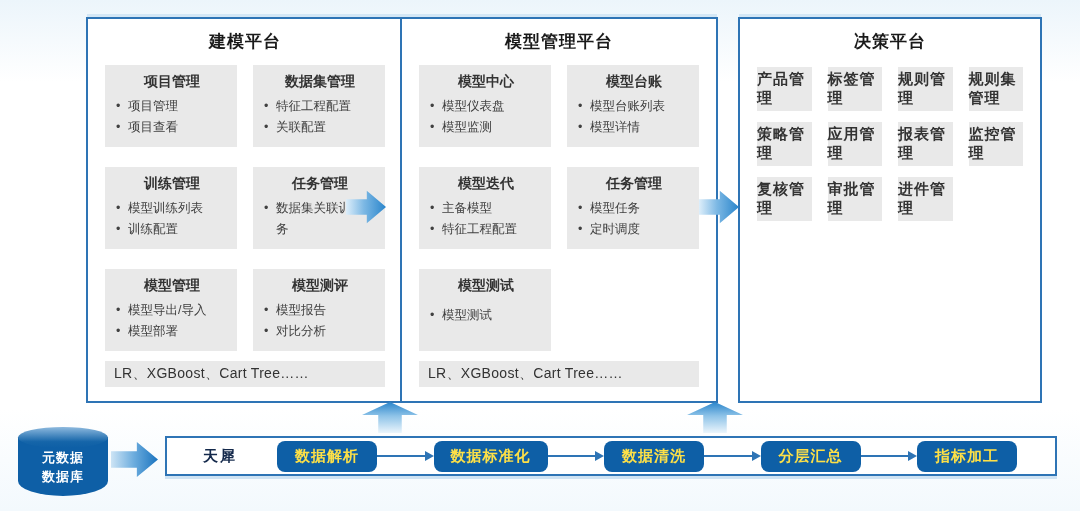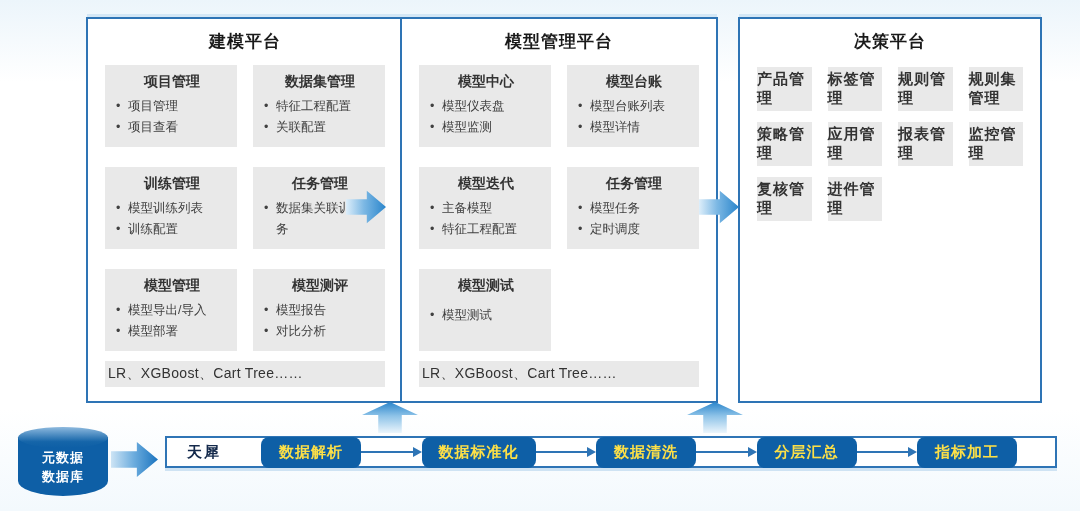--- a/index.html
+++ b/index.html
@@ -36,21 +36,21 @@
   .bullets { list-style:none; }
   .bullets li {
     position:relative; font-size:12.5px; color:#404040;
     line-height:21px; padding-left:15px; text-align:left;
   }
   .bullets li::before {
     content:"•"; position:absolute; left:3px; top:0; color:#404040;
   }
   .algo-bar {
     margin-top:auto; background:#e9e9e9; height:26px;
-    display:flex; align-items:center; padding-left:3px;
+    display:flex; align-items:center; padding-left:9px;
     font-size:14px; color:#333333; letter-spacing:0.3px;
   }
   
   .decision-grid {
     display:grid; grid-template-columns:1fr 1fr 1fr 1fr;
     column-gap:16px; row-gap:11px; margin-top:2px;
   }
   .decision-item {
     background:#e9e9e9; height:44px;
     display:flex; align-items:center; justify-content:center;
@@ -84,24 +84,24 @@
     position:absolute; top:21px; left:0; width:90px;
     text-align:center; color:#ffffff; font-size:13px; font-weight:bold;
     line-height:19px; letter-spacing:1px;
   }
   .cyl-arrow {
     position:absolute; left:111px; top:441px; width:47px; height:37px;
     background:linear-gradient(90deg,#cde4f5 0%,#6aabdd 50%,#1b74bf 100%);
     clip-path:polygon(0 28%, 55% 28%, 55% 3%, 100% 50%, 55% 97%, 55% 72%, 0 72%);
   }
   .pipeline-box {
-    position:absolute; left:165px; top:436px; width:892px; height:32px;
+    position:absolute; left:165px; top:436px; width:892px; height:40px;
     background:#ffffff; border:2px solid #2e74b5;
     box-shadow:0 3px 0 #cfe3f3;
-    display:flex; align-items:center; padding:0 38px 0 20px;
+    display:flex; align-items:center; padding:0 38px 0 36px;
   }
   .engine-label {
     font-size:15px; font-weight:bold; color:#14294b;
     margin-right:40px; letter-spacing:2px; flex:none;
   }
   .pill {
     flex:none; height:31px; min-width:100px; padding:0 17px;
     background:#0e5fa6; border-radius:8px;
     display:flex; align-items:center; justify-content:center;
     color:#fde047; font-size:15px; font-weight:bold; letter-spacing:1px;
@@ -212,20 +212,21 @@
   <div class="decision-grid">
     <div class="decision-item">产品管理</div>
     <div class="decision-item">标签管理</div>
     <div class="decision-item">规则管理</div>
     <div class="decision-item">规则集管理</div>
     <div class="decision-item">策略管理</div>
     <div class="decision-item">应用管理</div>
     <div class="decision-item">报表管理</div>
     <div class="decision-item">监控管理</div>
     <div class="decision-item">复核管理</div>
+    <div class="decision-item">审批管理</div>
     <div class="decision-item">进件管理</div>
   </div>
 </div>
 
 <div class="arrow-right" style="left:346px; top:190px;"></div>
 <div class="arrow-right" style="left:699px; top:190px;"></div>
 <div class="arrow-up" style="left:362px;"></div>
 <div class="arrow-up" style="left:687px;"></div>
 
 <div class="cylinder">

